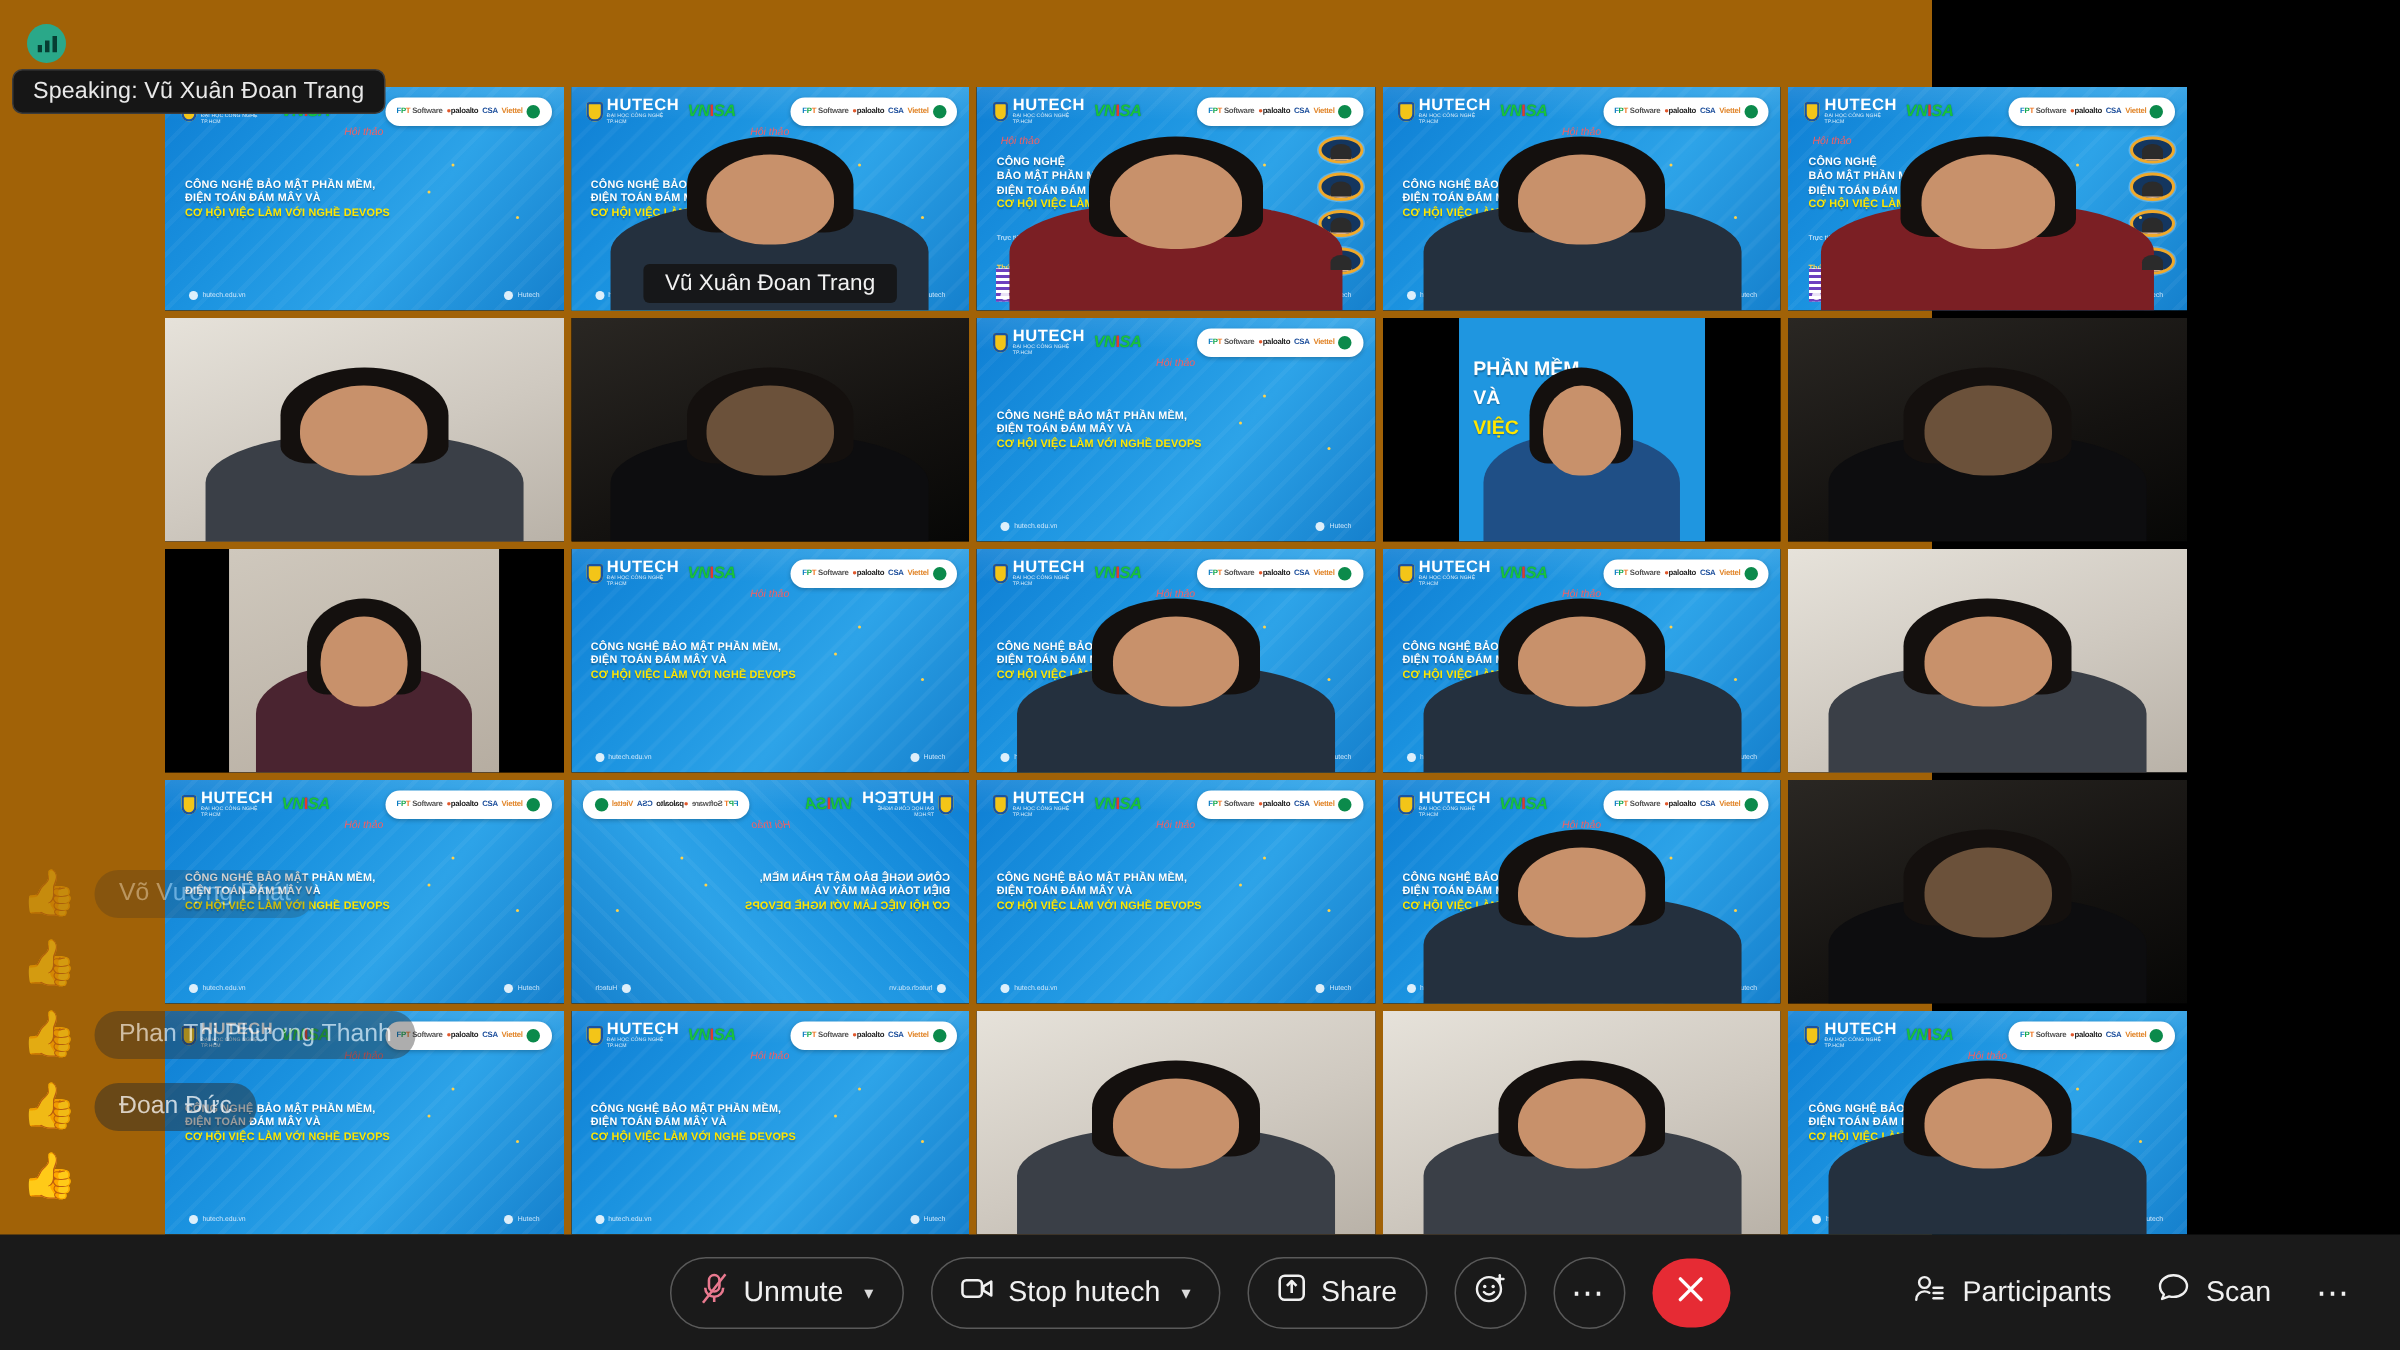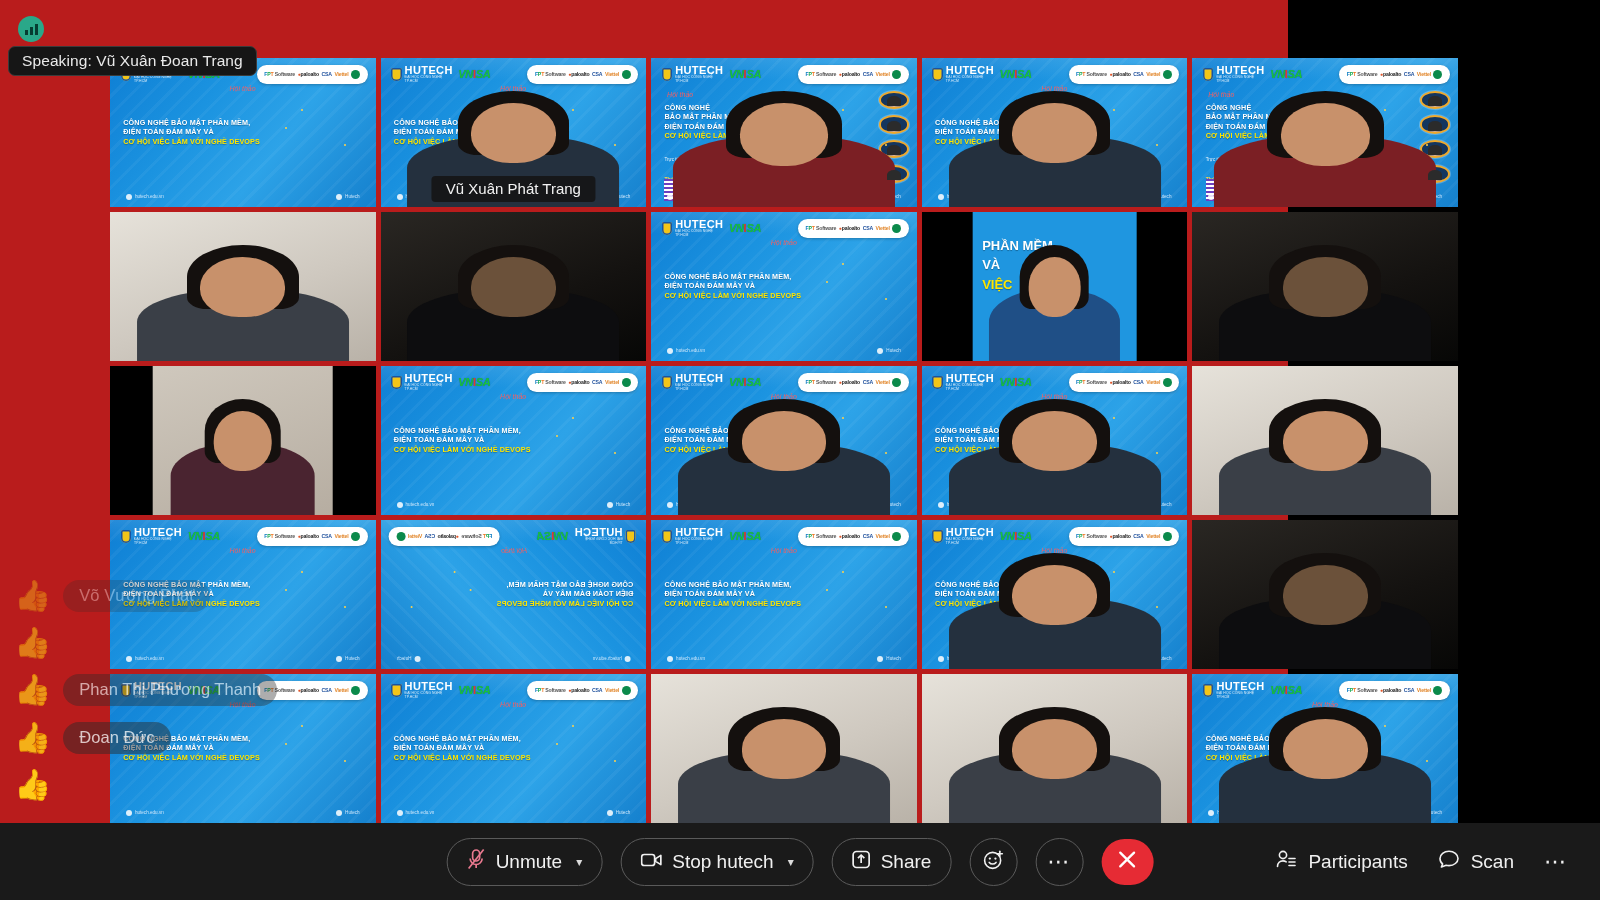--- a/index.html
+++ b/index.html
@@ -1,17 +1,17 @@
 <!DOCTYPE html>
 <html><head>
 <meta charset="utf-8">
 <style>
   html,body{margin:0;padding:0;background:#000;}
   body{width:1600px;height:900px;overflow:hidden;font-family:"Liberation Sans",sans-serif;}
-  #app{position:relative;width:1288px;height:900px;background:#b91c1c;}
+  #app{position:relative;width:1288px;height:900px;background:#a16207;}
 
   
   .signal-badge{position:absolute;left:18px;top:16px;width:26px;height:26px;border-radius:50%;
     background:#2aa889;display:flex;align-items:center;justify-content:center;}
   .signal-badge svg{display:block;}
   .speaking-pill{position:absolute;left:8px;top:46px;height:28px;display:flex;align-items:center;
     padding:0 13px;background:#161616;color:#e9e9e9;font-size:15.5px;border-radius:7px;
     border:1px solid #3b3b3b;white-space:nowrap;z-index:40;letter-spacing:.1px;}
 
   
@@ -185,21 +185,21 @@
           <span class="speck" style="left:66%;top:46%"></span>
           <span class="speck" style="left:88%;top:58%"></span>
           <div class="footmark" style="left:6%"><span class="dot"></span>hutech.edu.vn</div>
           <div class="footmark" style="right:6%"><span class="dot"></span>Hutech</div>
         </div>
         <div class="cam" style="background:transparent">
           <div class="torso" style="bottom:0;width:79.8%;height:48%;background:#24303e;left:50%"></div>
           <div class="hair" style="left:29%;top:22%;width:42%;height:42.84%"></div>
           <div class="face" style="left:34.04%;top:30%;width:31.92%;height:40.32%;background:#c8916b"></div>
         </div>
-        <div class="tile-name">Vũ Xuân Phát Trang</div>
+        <div class="tile-name">Vũ Xuân Đoan Trang</div>
       </div>
       <div class="tile">
         <div class="bg poster">
           <div class="bg-strip"></div>
           <div class="logobar">
             <span class="hutech">
               <span class="shield"></span>
               <span class="t">HUTECH<small>ĐẠI HỌC CÔNG NGHỆ TP.HCM</small></span>
             </span>
             <span class="vnisa">VN<i>I</i>SA</span>

